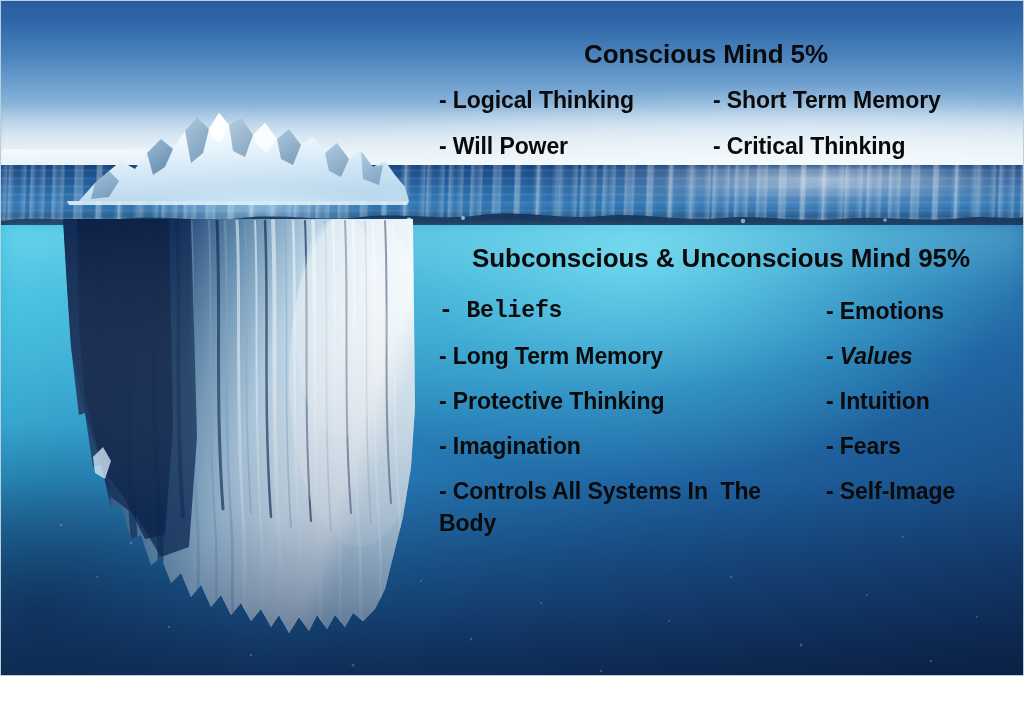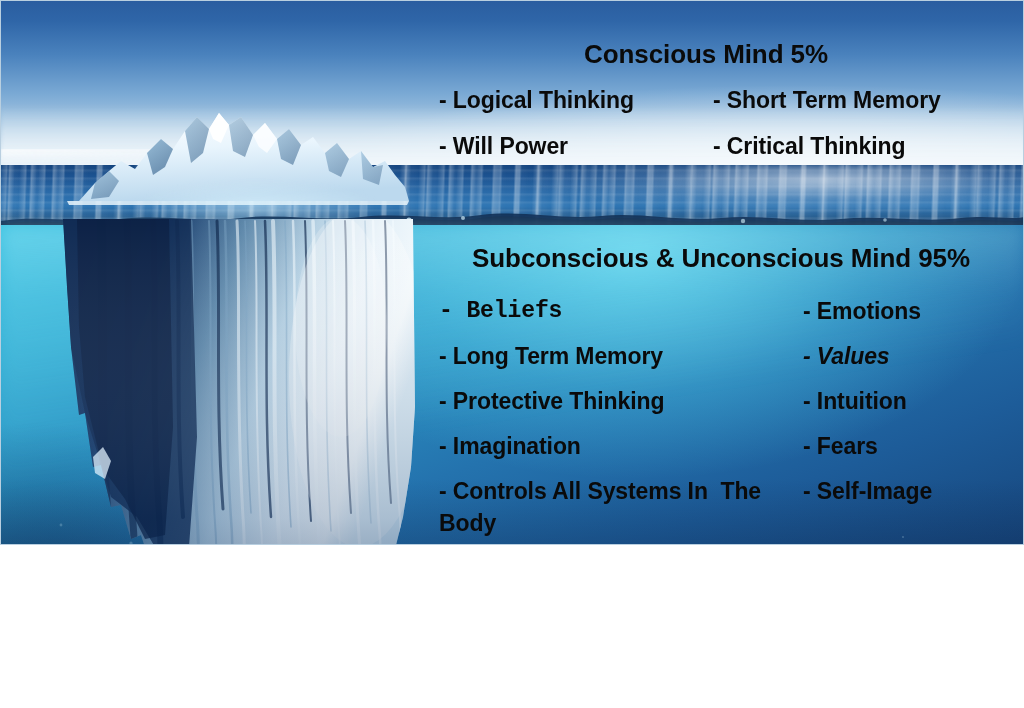--- a/index.html
+++ b/index.html
@@ -8,21 +8,21 @@
     padding: 0;
     background: #ffffff;
   }
   body {
     font-family: "Liberation Sans", sans-serif;
   }
 
   #scene {
     position: relative;
     width: 1024px;
-    height: 545px;
+    height: 676px;
     overflow: hidden;
     background: #0d2a52;
     box-sizing: border-box;
     border: 1px solid #b9cfe0;
   }
 
   
   .sky {
     position: absolute;
     left: 0; top: 0;
@@ -206,21 +206,21 @@
   }
 
   #conscious-heading { left: 565px; top: 38px; width: 280px; text-align: center; }
 
   .c-left  { left: 438px; text-align: center; }
   .c-right { left: 712px; }
 
   #subconscious-heading { left: 446px; top: 242px; width: 548px; text-align: center; }
 
   .s-left  { left: 438px; }
-  .s-right { left: 802px; text-align: right; }
+  .s-right { left: 825px; text-align: right; }
 </style>
 </head>
 <body>
 
 <div id="scene">
 
   <div class="sky"></div>
   <div class="sky-haze"></div>
   <div class="far-ice"></div>
 

